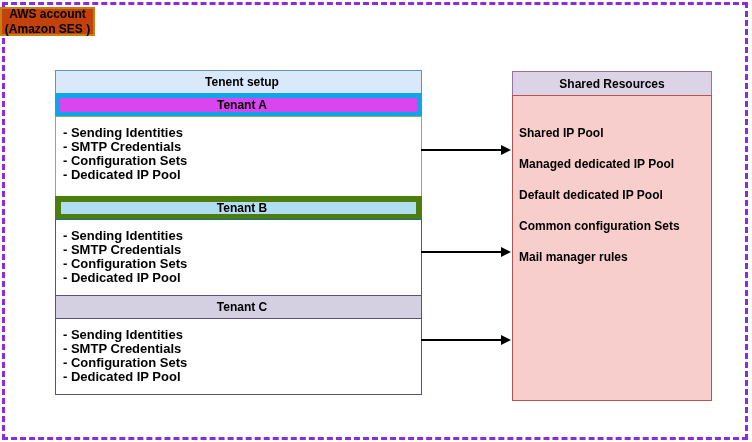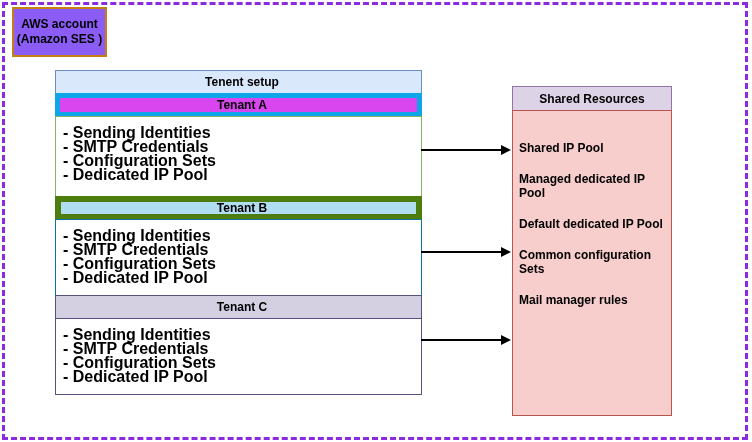--- a/index.html
+++ b/index.html
@@ -12,23 +12,23 @@
     color: #000;
   }
   .aws-boundary {
     position: absolute;
     left: 2px; top: 2px; right: 4px; bottom: 2px;
     border: 3px dashed #8a2be2;
     pointer-events: none;
   }
   .aws-account-box {
     position: absolute;
-    left: 12px; top: 7px;
-    width: 95px; height: 50px;
-    background: #8b5cf6;
+    left: 0; top: 7px;
+    width: 95px; height: 29px;
+    background: #c2410c;
     border: 2px solid #c67f11;
     display: flex; flex-direction: column;
     align-items: center; justify-content: center;
     font-size: 12px; font-weight: 700;
     line-height: 15px; text-align: center;
   }
   .tenant-stack {
     position: absolute;
     left: 55px; top: 70px;
     width: 367px;
@@ -36,34 +36,34 @@
   .row-header {
     width: 100%;
     height: 24px;
     display: flex; align-items: center; justify-content: center;
     font-size: 12px; font-weight: 700; padding-left: 7px;
   }
   .row-body {
     width: 100%;
     background: #ffffff;
     padding: 9px 4px 6px 7px;
-    font-size: 16px; font-weight: 700;
+    font-size: 13px; font-weight: 700;
     line-height: 14px;
   }
   .setup-header  { background: #dae8fc; border: 1px solid #6c8ebf; }
   .tenant-a-header { background: #d946ef; border: 5px solid #0ea5e9; margin-top: -1px; }
   .tenant-a-body   { border: 1px solid #82b366; margin-top: -1px; height: 81px; }
   .tenant-b-header { background: #b1ddf0; border: 6px solid #4d7c0f; margin-top: -1px; }
   .tenant-b-body   { border: 1px solid #10739e; margin-top: -1px; height: 77px; }
   .tenant-c-header { background: #d4d0e2; border: 1px solid #56517e; margin-top: -1px; }
   .tenant-c-body   { border: 1px solid #56517e; margin-top: -1px; height: 77px; }
   .shared-box {
     position: absolute;
-    left: 512px; top: 86px;
-    width: 160px;
+    left: 512px; top: 71px;
+    width: 200px;
   }
   .shared-header {
     height: 25px;
     background: #dcd3e6;
     border: 1px solid #9673a6;
     display: flex; align-items: center; justify-content: center;
     font-size: 12px; font-weight: 700;
   }
   .shared-body {
     margin-top: -1px;

